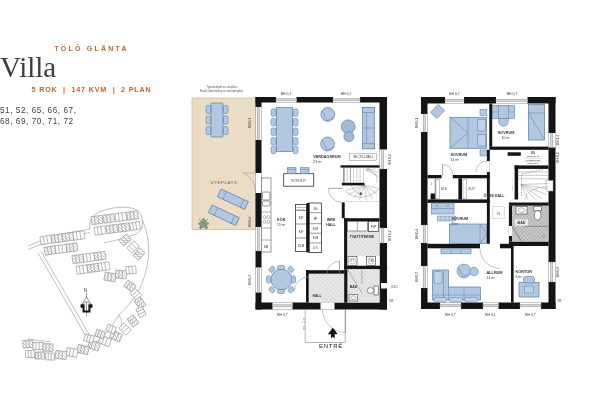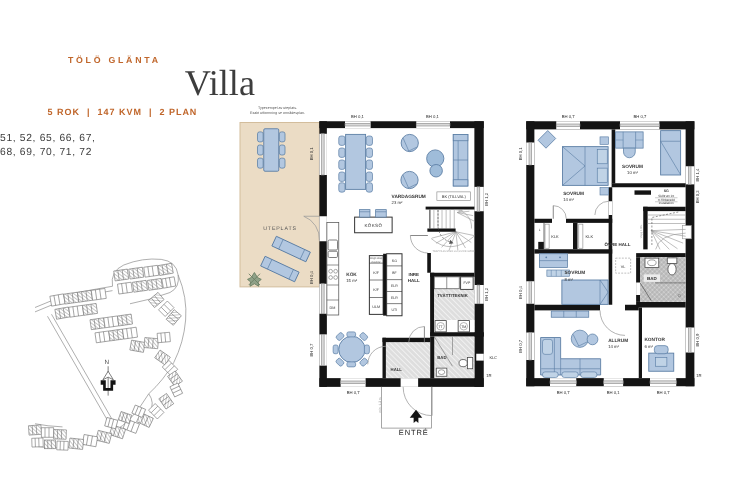--- a/index.html
+++ b/index.html
@@ -1,19 +1,19 @@
 <!DOCTYPE html>
 <html><head>
 <meta charset="utf-8">
 <style>
 html,body{margin:0;padding:0;background:#fff;}
 #page{position:relative;width:600px;height:400px;background:#fff;overflow:hidden;font-family:"Liberation Sans",sans-serif;}
 .h1{position:absolute;left:0;top:45px;width:183px;text-align:center;color:#c0662b;font-size:7px;font-weight:bold;letter-spacing:2.2px;}
-.h2{position:absolute;left:0;top:51px;width:183px;text-align:right;color:#3d3d3d;font-size:29px;font-family:"Liberation Serif",serif;padding-left:21px;}
-.h3{position:absolute;left:0;top:85px;width:183px;color:#c0662b;font-size:7.2px;font-weight:bold;letter-spacing:0.8px;padding-left:38px;}
+.h2{position:absolute;left:0;top:51px;width:183px;text-align:left;color:#3d3d3d;font-size:29px;font-family:"Liberation Serif",serif;}
+.h3{position:absolute;left:0;top:85px;width:183px;text-align:center;color:#c0662b;font-size:7.2px;font-weight:bold;letter-spacing:0.8px;}
 .h4{position:absolute;left:0;top:105px;width:183px;text-align:left;color:#3d3d3d;font-size:8.2px;letter-spacing:0.55px;line-height:11px;}
 </style>
 </head>
 <body>
 <div id="page">
 <svg width="600" height="400" viewBox="0 0 600 400" style="position:absolute;left:0;top:0">
 <defs>
 <pattern id="hl" width="3" height="3" patternUnits="userSpaceOnUse" patternTransform="rotate(45)">
 <rect width="3" height="3" fill="#dedede"></rect>
           <line x1="0" y1="0" x2="3" y2="0" stroke="#fff" stroke-width="0.9"></line>

